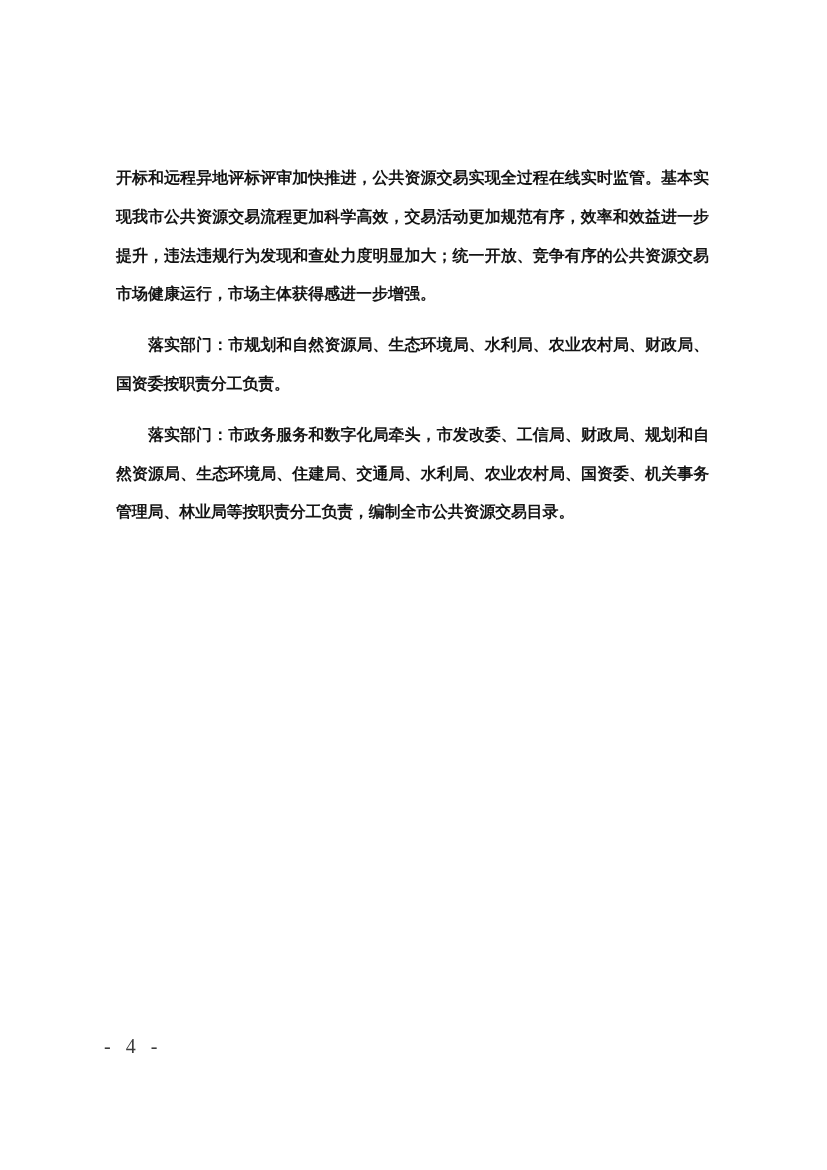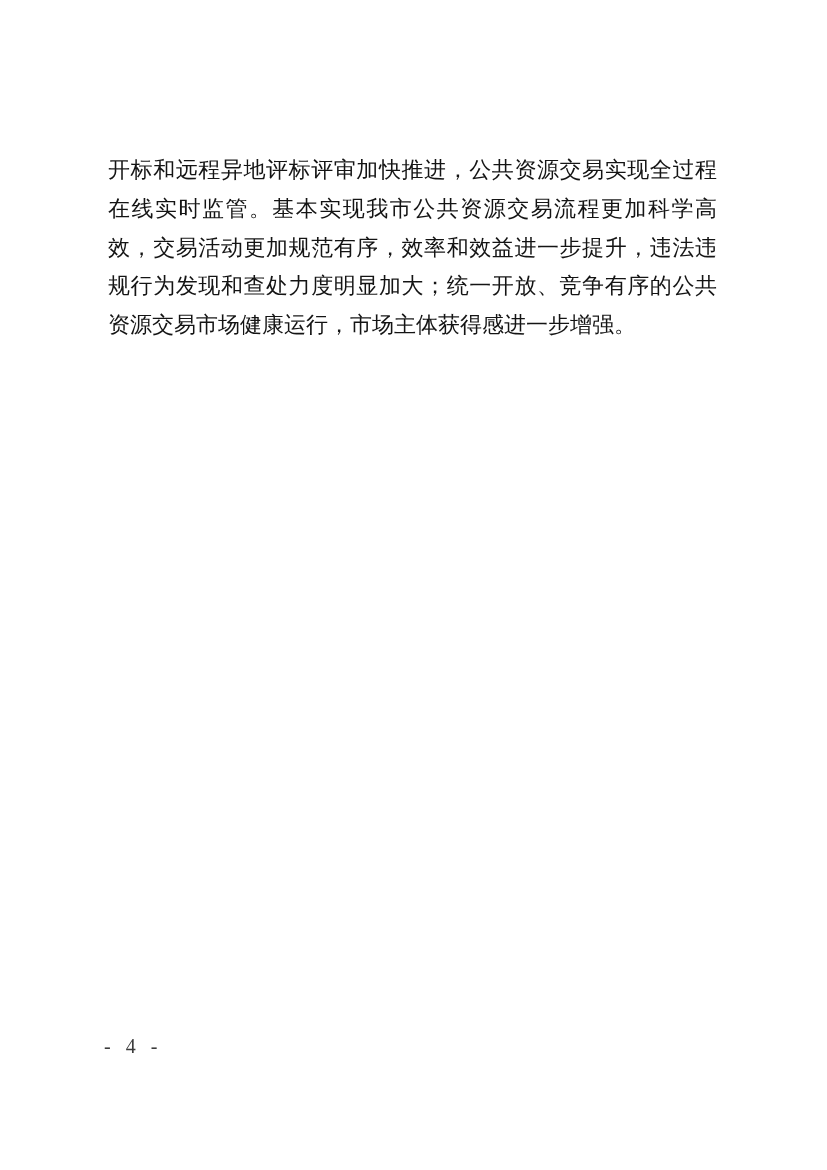--- a/index.html
+++ b/index.html
@@ -16,26 +16,26 @@
     font-family: "Liberation Serif", "DejaVu Serif", serif;
     color: #141414;
   }
   .content {
     position: absolute;
     left: 104px;
     top: 147px;
     width: 617px;
   }
   .content p, .content h2 {
-    margin: 4px;
-    font-size: 22px;
+    margin: 12px;
+    font-size: 16px;
     line-height: 38.8px;
     text-align: justify;
     text-align-last: left;
-    font-weight: normal;
+    font-weight: bold;
     word-break: break-all;
   }
   .indent {
     text-indent: 2em;
   }
   .heading {
     font-family: "Liberation Sans", "DejaVu Sans", sans-serif;
     font-weight: 700;
     font-size: 23px;
     text-indent: 1.92em;
@@ -53,17 +53,19 @@
     letter-spacing: 5px;
     font-family: "Liberation Serif", "DejaVu Serif", serif;
   }
 </style>
 </head>
 <body>
 
 <div class="page">
   <main class="content">
     <p class="body">开标和远程异地评标评审加快推进，公共资源交易实现全过程在线实时监管。基本实现我市公共资源交易流程更加科学高效，交易活动更加规范有序，效率和效益进一步提升，违法违规行为发现和查处力度明显加大；统一开放、竞争有序的公共资源交易市场健康运行，市场主体获得感进一步增强。</p>
+    <p class="body indent kaiti">落实部门：市规划和自然资源局、生态环境局、水利局、农业农村局、财政局、国资委按职责分工负责。</p>
+    <p class="body indent kaiti">落实部门：市政务服务和数字化局牵头，市发改委、工信局、财政局、规划和自然资源局、生态环境局、住建局、交通局、水利局、农业农村局、国资委、机关事务管理局、林业局等按职责分工负责，编制全市公共资源交易目录。</p>
   </main>
   <footer class="footer">
     <span>- 4 -</span>
   </footer>
 </div>
 
 </body></html>

